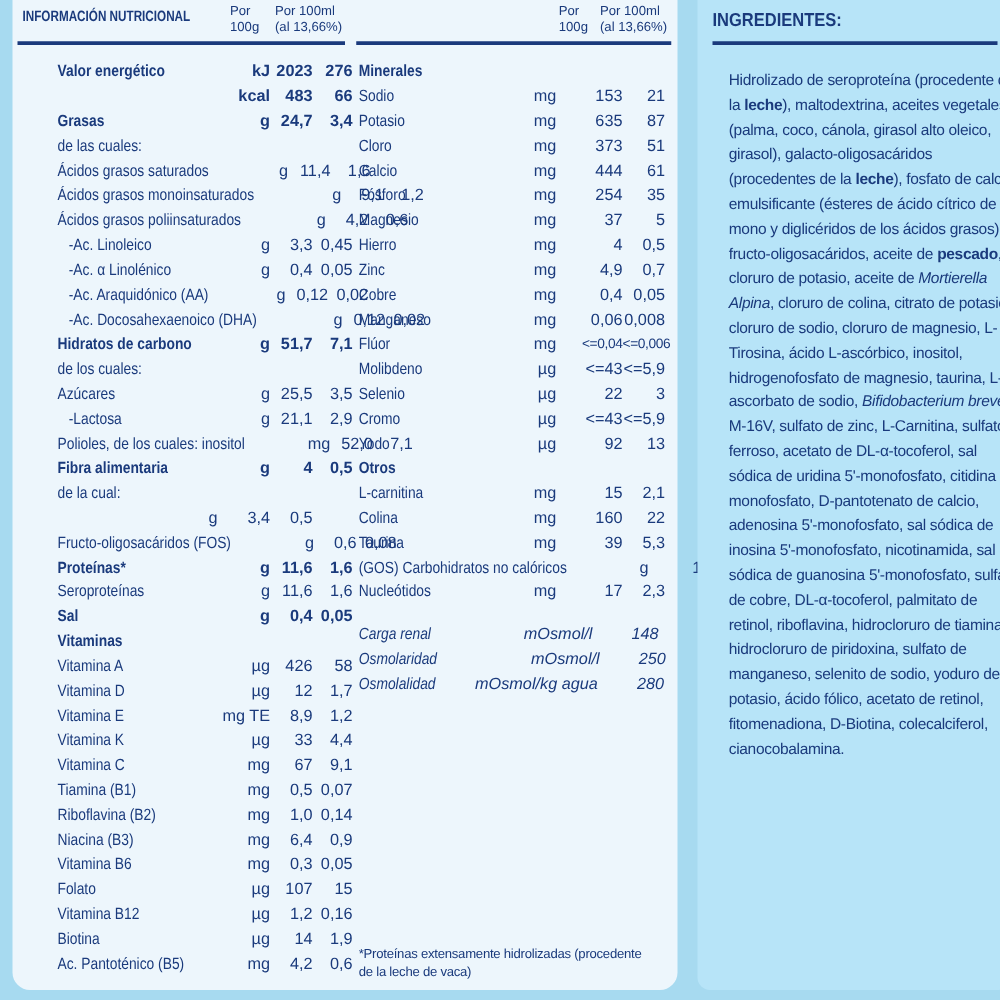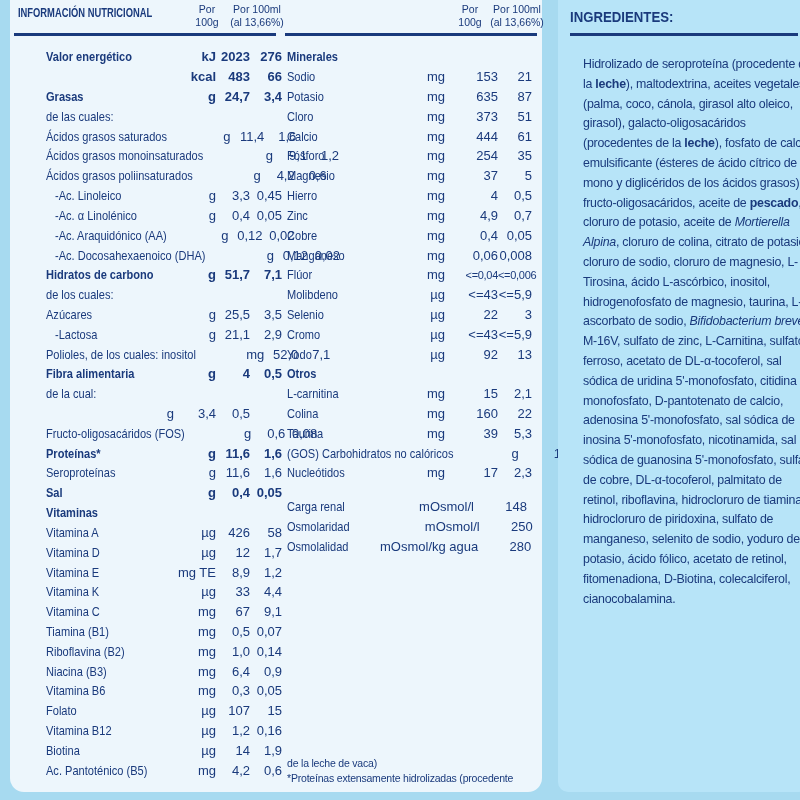--- a/index.html
+++ b/index.html
@@ -12,37 +12,37 @@
   }
   .panel{position:absolute;top:0;}
   .main{left:10px;width:532px;height:792px;background:var(--panel,#edf6fc);border-radius:0 0 14px 14px;}
   .ing{left:558px;width:250px;height:792px;background:var(--ingredients_panel,#b7e4f8);border-radius:0 0 10px 10px;}
 
   .sq{display:inline-block;transform:scaleX(0.85);transform-origin:0 50%;white-space:nowrap;}
 
   .title{position:absolute;left:8px;top:6px;margin:0;font-size:12px;font-weight:bold;}
   .title .sq{transform:scaleX(0.78);}
 
-  .hgroup{position:absolute;top:3px;font-size:10.5px;line-height:13px;text-align:center;}
+  .hgroup{position:absolute;top:3px;font-size:10.5px;line-height:13px;text-align:left;}
   #hdr-left-g{left:174px;width:46px;}
   #hdr-left-ml{left:210px;width:74px;}
   #hdr-mid-g{left:437px;width:46px;}
   #hdr-mid-ml{left:470px;width:74px;}
 
   .rule{position:absolute;height:3px;background:var(--navy,#1a3a7c);top:33px;}
   #rule-left{left:4px;width:262px;}
   #rule-mid{left:275px;width:252px;}
 
   .col{position:absolute;top:40px;padding-top:7px;font-size:13px;}
   #col-left{left:8px;width:236px;margin-left:28px;}
   #col-mid{left:277px;width:245px;}
   .row{display:grid;height:19.82px;align-items:center;}
   #col-left .row{grid-template-columns:1fr 42px 34px 32px;}
   #col-mid .row{grid-template-columns:1fr 36px 53px 34px;}
-  #col-mid .row.xrow{grid-template-columns:1fr 119px 53px 34px;}
+  #col-mid .row.xrow{grid-template-columns:1fr 119px 53px 34px;font-style:italic;}
   .cl{white-space:nowrap;overflow:visible;}
   .cu,.cg,.cml,.cv{text-align:right;white-space:nowrap;}
   .row.bold{font-weight:bold;}
   .row.section{font-weight:bold;}
   .row.indent .cl{padding-left:9px;}
   .row.tight .cg,.row.tight .cml{font-size:11px;letter-spacing:-0.3px;}
   .extra{margin-top:14px;}
 
   .footnote{position:absolute;left:277px;top:756px;font-size:10.5px;line-height:15px;letter-spacing:-0.2px;}
 
@@ -459,22 +459,22 @@
           <div class="row xrow">
             <span class="cl"><span class="sq">Osmolalidad</span></span>
             <span class="cu">mOsmol/kg agua</span>
             <span class="cg">280</span>
             <span class="cml"></span>
           </div>
         </div>
     </div>
 
     <div class="footnote">
+      <div>*Proteínas extensamente hidrolizadas (procedente</div>
       <div>de la leche de vaca)</div>
-      <div>*Proteínas extensamente hidrolizadas (procedente</div>
     </div>
   </section>
 
   <aside class="panel ing">
     <h2 class="ing-title"><span class="sq">INGREDIENTES:</span></h2>
     <div class="ing-rule"></div>
     <p class="ing-text"><span>Hidrolizado de seroproteína (procedente de la </span><span class="b">leche</span><span>), maltodextrina, aceites vegetales (palma, coco, cánola, girasol alto oleico, girasol), galacto-oligosacáridos (procedentes de la </span><span class="b">leche</span><span>), fosfato de calcio, emulsificante (ésteres de ácido cítrico de mono y diglicéridos de los ácidos grasos), fructo-oligosacáridos, aceite de </span><span class="b">pescado</span><span>, cloruro de potasio, aceite de </span><span class="i">Mortierella Alpina</span><span>, cloruro de colina, citrato de potasio, cloruro de sodio, cloruro de magnesio, L-Tirosina, ácido L-ascórbico, inositol, hidrogenofosfato de magnesio, taurina, L-ascorbato de sodio, </span><span class="i">Bifidobacterium breve</span><span> M-16V, sulfato de zinc, L-Carnitina, sulfato ferroso, acetato de DL-α-tocoferol, sal sódica de uridina 5'-monofosfato, citidina 5'-monofosfato, D-pantotenato de calcio, adenosina 5'-monofosfato, sal sódica de inosina 5'-monofosfato, nicotinamida, sal sódica de guanosina 5'-monofosfato, sulfato de cobre, DL-α-tocoferol, palmitato de retinol, riboflavina, hidrocloruro de tiamina, hidrocloruro de piridoxina, sulfato de manganeso, selenito de sodio, yoduro de potasio, ácido fólico, acetato de retinol, fitomenadiona, D-Biotina, colecalciferol, cianocobalamina.</span></p>
   </aside>
 
 </div>

